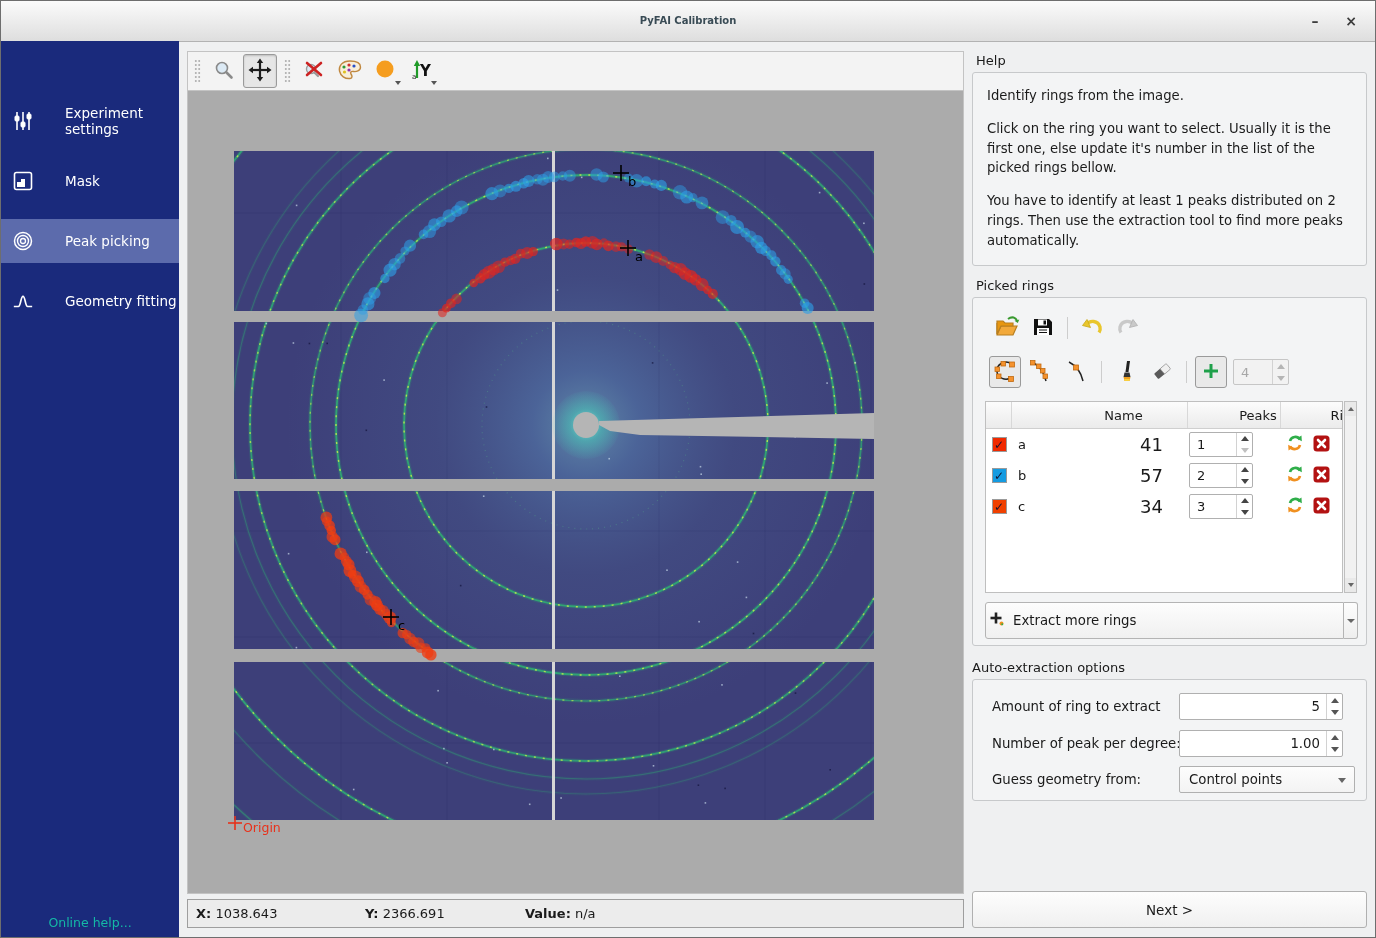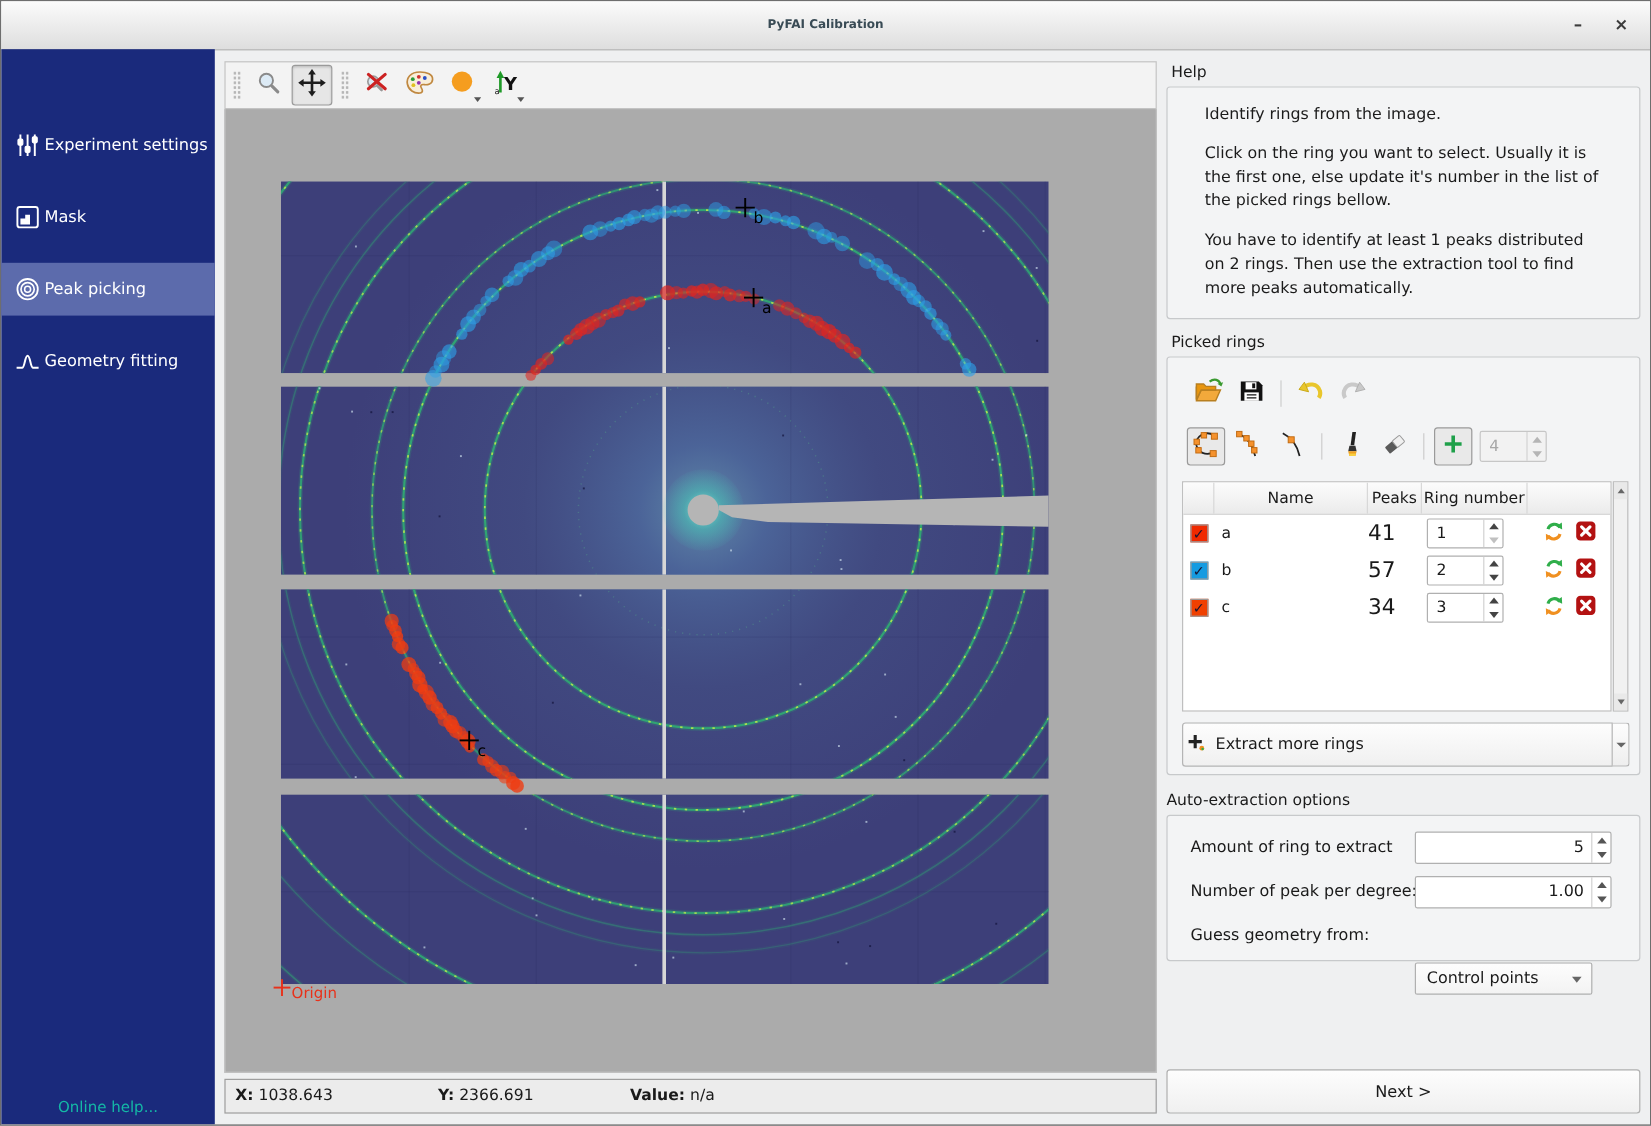--- a/index.html
+++ b/index.html
@@ -11,21 +11,21 @@
     background:linear-gradient(#fbfbfb,#dedede);border-bottom:1px solid #b2b2b2;}
   .title{position:absolute;left:0;right:0;top:0;height:40px;line-height:40px;text-align:center;
     font-size:10px;font-weight:bold;color:#394b55;}
   .winbtn{position:absolute;top:8px;width:24px;height:24px;line-height:24px;text-align:center;
     color:#3c3c3c;font-size:14px;font-weight:bold;cursor:default;}
   .winbtn.min{right:48px;}
   .winbtn.close{right:12px;}
   
   .sidebar{position:absolute;left:0;top:40px;width:178px;bottom:0;background:#1a2a7c;}
   .nav-list{padding-top:58px;}
-  .nav-item{height:44px;margin-bottom:16px;display:flex;align-items:center;gap:3px;
+  .nav-item{height:44px;margin-bottom:16px;display:flex;align-items:center;gap:31px;
     padding-left:11px;color:#ffffff;font-size:13.5px;cursor:default;}
   .nav-item.selected{background:#5c6bac;}
   .nav-icon{width:22px;height:22px;flex:0 0 22px;display:flex;align-items:center;justify-content:center;}
   .nav-footer{position:absolute;bottom:7px;left:0;width:100%;text-align:center;color:#14b8a6;font-size:12.5px;}
   
   .plot-toolbar{position:absolute;left:186px;top:50px;width:777px;height:40px;box-sizing:border-box;
     background:#f3f3f3;border:1px solid #c3c3c3;display:flex;align-items:center;}
   .handle{width:7px;height:24px;margin:0 5px 0 6px;
     background-image:radial-gradient(circle,#b5b5b5 1px,transparent 1.3px);background-size:3.5px 4px;}
   .tbtn{width:32px;height:32px;display:flex;align-items:center;justify-content:center;
@@ -51,21 +51,21 @@
   .msep{width:1px;height:22px;background:#cdcdcd;margin:0 6px;}
   .spin4{width:56px;height:26px;box-sizing:border-box;border:1px solid #c6c6c6;border-radius:2px;
     background:#f2f2f2;color:#a7a7a7;display:flex;align-items:center;padding-left:7px;position:relative;margin-left:4px;}
   .spin-arrows{position:absolute;right:0;top:0;bottom:0;width:15px;border-left:1px solid #d2d2d2;
     display:flex;flex-direction:column;align-items:center;justify-content:space-around;}
   .arr-up{width:0;height:0;border-left:4px solid transparent;border-right:4px solid transparent;border-bottom:5px solid #b5b5b5;}
   .arr-dn{width:0;height:0;border-left:4px solid transparent;border-right:4px solid transparent;border-top:5px solid #b5b5b5;}
   
   .ptable{position:absolute;background:#ffffff;border:1px solid #bfbfbf;box-sizing:border-box;overflow:hidden;}
   .trow{display:grid;grid-template-columns:26px 128px 45px 88px 1fr;align-items:center;}
-  .thead{height:26px;background:linear-gradient(#fcfcfc,#ebebeb);border-bottom:1px solid #cfcfcf;}
+  .thead{height:26px;background:linear-gradient(#fcfcfc,#ebebeb);border-bottom:1px solid #cfcfcf;gap:48px;}
   .thead .tcell{height:100%;display:flex;align-items:center;justify-content:center;
     border-right:1px solid #d8d8d8;font-size:13px;}
   .thead .tcell:last-child{border-right:none;}
   .tbody-row{height:31px;}
   .cbx{width:15px;height:15px;box-sizing:border-box;border:1px solid #9a9a9a;margin:0 auto;
     display:flex;align-items:center;justify-content:center;color:#141432;font-size:12px;font-weight:bold;line-height:1;}
   .cname{padding-left:6px;font-size:13px;}
   .cpeaks{text-align:left;padding-right:10px;font-size:18px;}
   .rspin{width:64px;height:25px;box-sizing:border-box;border:1px solid #b0b0b0;border-radius:2px;
     background:#fff;display:flex;align-items:center;padding-left:7px;position:relative;margin-left:4px;font-size:13px;}
@@ -502,21 +502,21 @@
         </g>
       </svg></div>
 
   <div class="plot-status">
     <span class="stat" style="left:8px"><b>X:</b>&nbsp;<span>1038.643</span></span>
     <span class="stat" style="left:177px"><b>Y:</b>&nbsp;<span>2366.691</span></span>
     <span class="stat" style="left:337px"><b>Value:</b>&nbsp;<span>n/a</span></span>
   </div>
 
   <div class="grp-label" style="left:975px;top:52px;">Help</div>
-  <div class="grp-box help-text" style="left:971px;top:71px;width:395px;height:194px;padding:13px 31px;">
+  <div class="grp-box help-text" style="left:971px;top:71px;width:395px;height:194px;padding:13px 14px;">
     <p>Identify rings from the image.</p>
     <p>Click on the ring you want to select. Usually it is the first one, else update it's number in the list of the picked rings bellow.</p>
     <p>You have to identify at least 1 peaks distributed on 2 rings. Then use the extraction tool to find more peaks automatically.</p>
   </div>
 
   <div class="grp-label" style="left:975px;top:277px;">Picked rings</div>
   <div class="grp-box" style="left:971px;top:296px;width:395px;height:349px;">
 
     <div class="mini-toolbar" style="left:16px;top:14px;">
       <div class="mbtn">
@@ -764,21 +764,21 @@
     </div>
     <div class="opt-label" style="top:50px;">Number of peak per degree:</div>
     <div class="opt-spin" style="left:206px;top:50px;width:164px;">
       <span>1.00</span>
       <span class="spin-arrows">
           <span class="arr-up" style="border-bottom-color:#555"></span>
           <span class="arr-dn" style="border-top-color:#555"></span>
         </span>
     </div>
     <div class="opt-label" style="top:86px;">Guess geometry from:</div>
-    <div class="opt-combo" style="left:206px;top:86px;width:148px;margin-top:36px;">
+    <div class="opt-combo" style="left:206px;top:86px;width:176px;">
       <span>Control points</span>
       <span class="combo-arr"></span>
     </div>
   </div>
 
   <div class="next-btn" style="left:971px;top:890px;width:395px;">Next &gt;</div>
 
 </div>
 
 </body></html>

